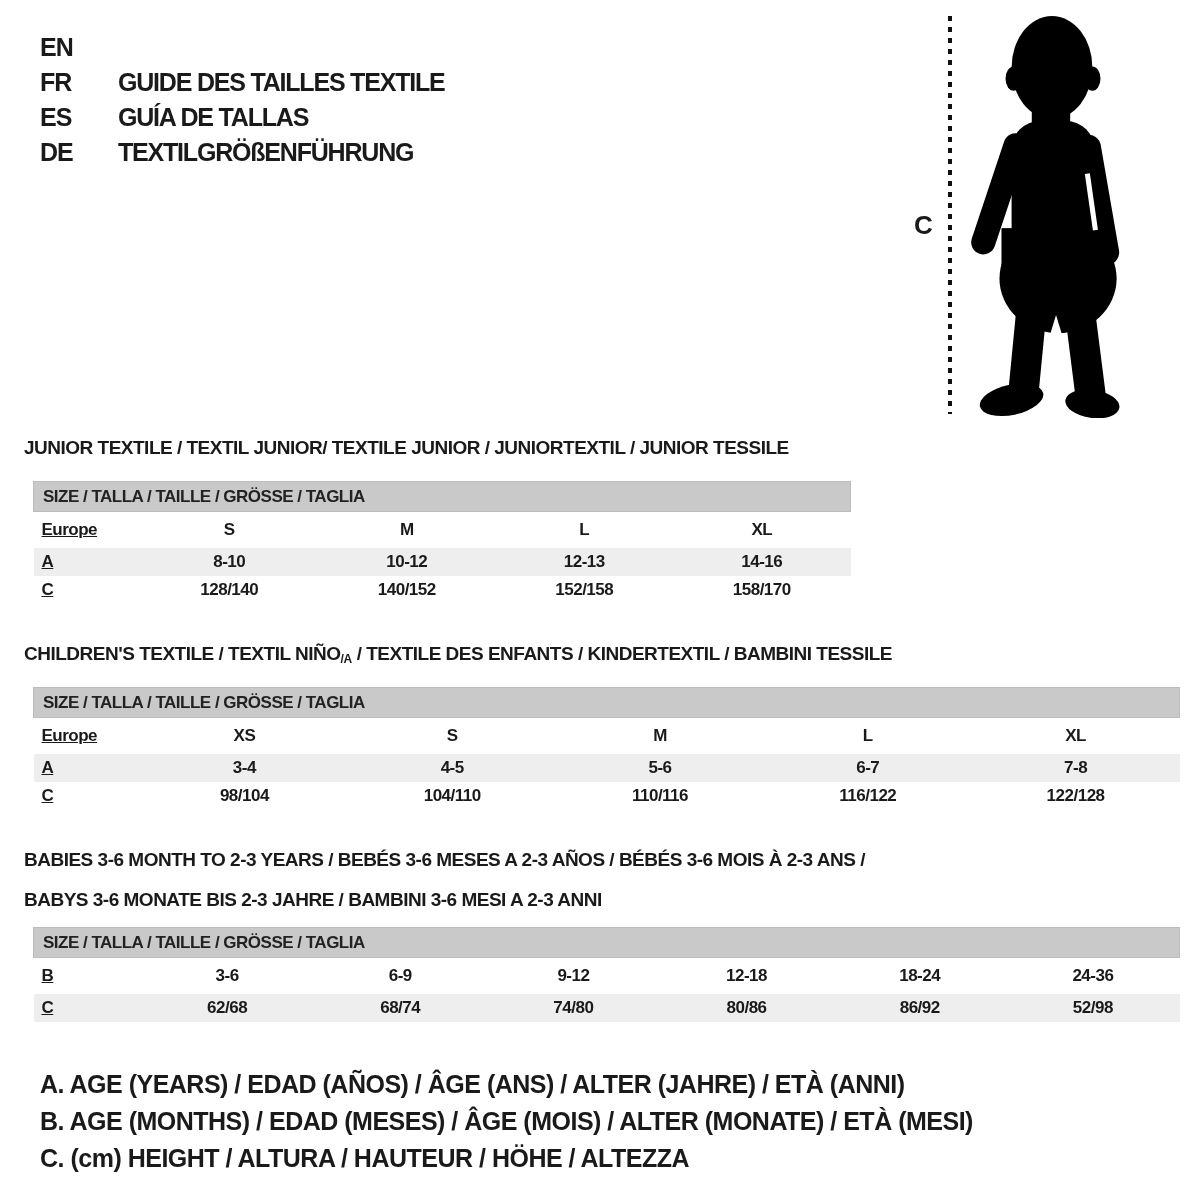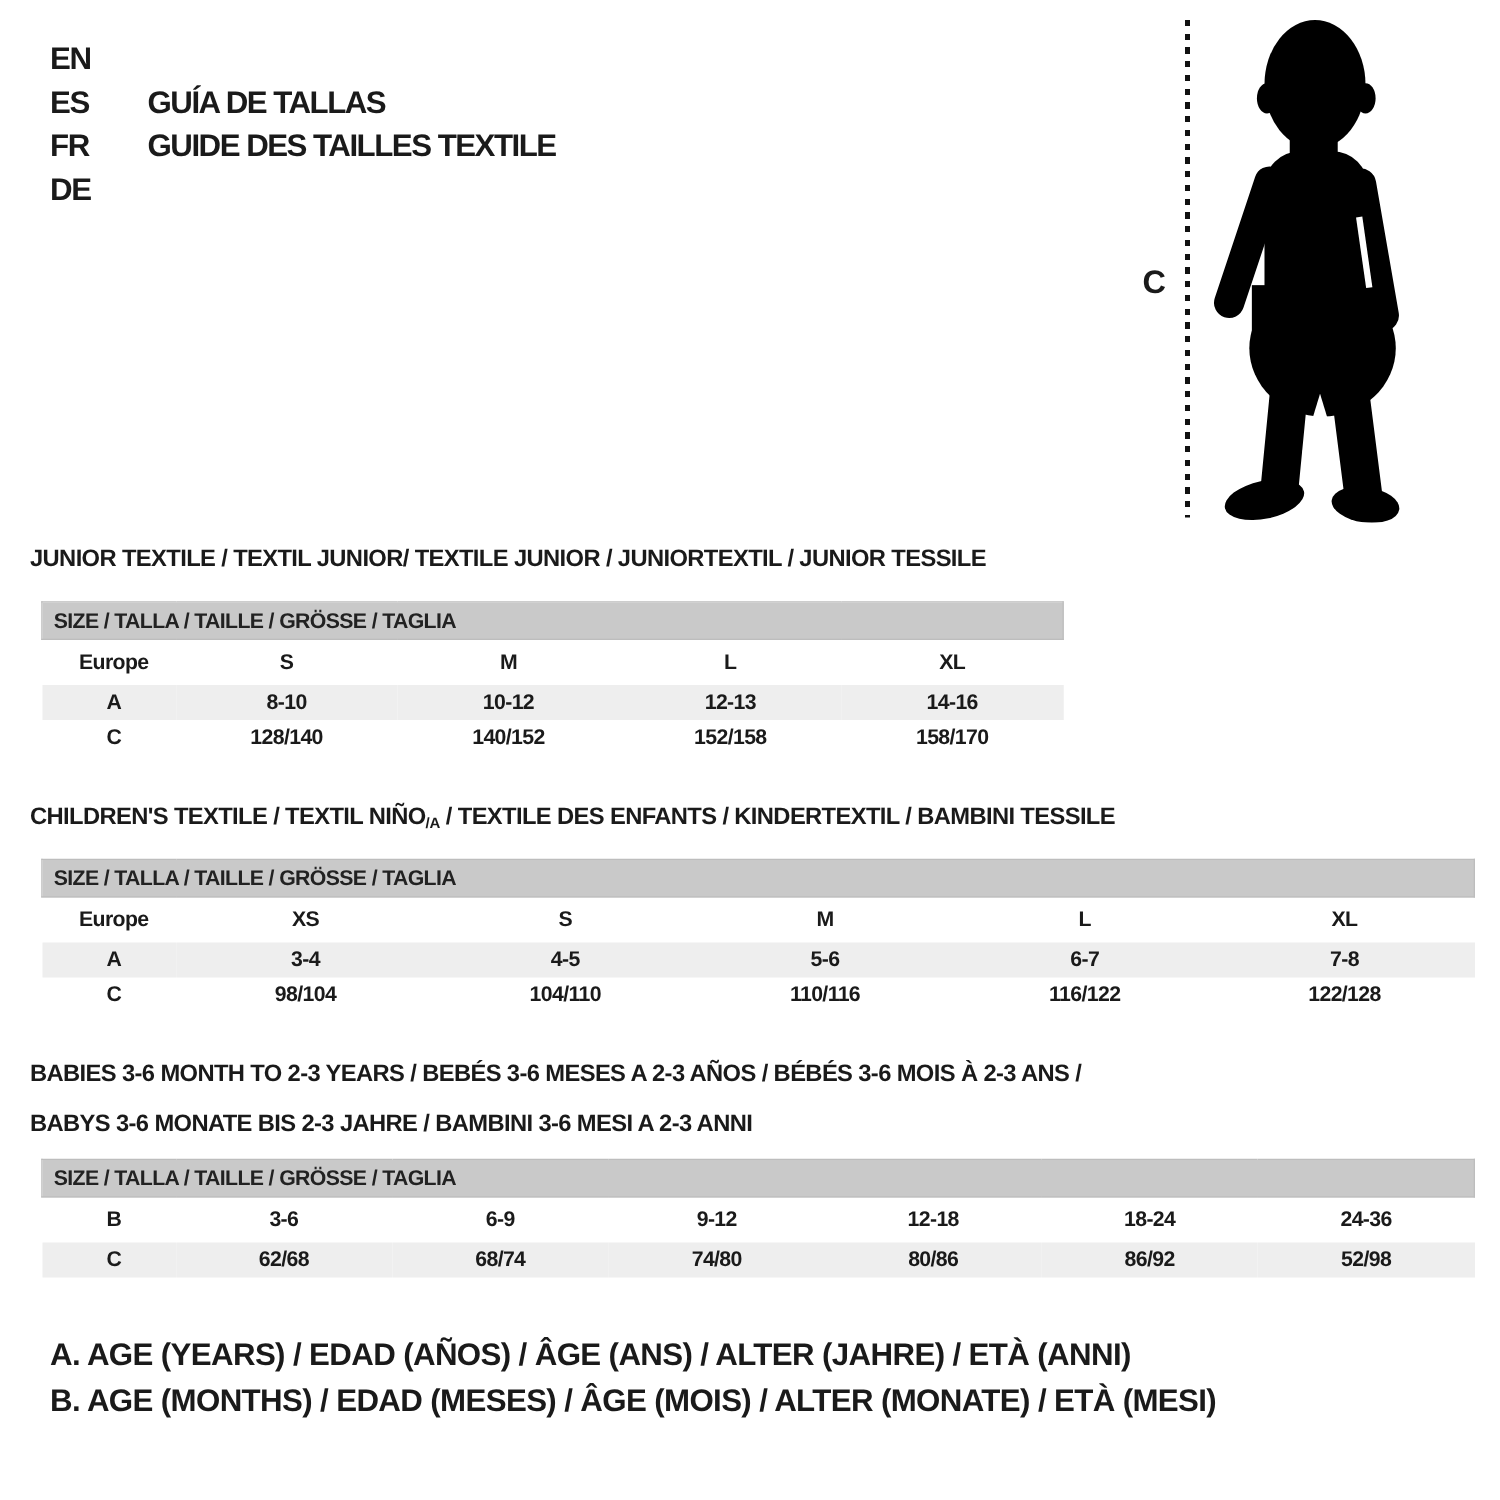--- a/index.html
+++ b/index.html
@@ -25,21 +25,21 @@
     position:absolute;left:24px;font-size:19px;font-weight:700;
     letter-spacing:-0.5px;white-space:nowrap;line-height:40px;
   }
   .sub-sized{font-size:12px;vertical-align:-3px;letter-spacing:-0.3px;}
   
   table.size-table{
     position:absolute;border-collapse:collapse;table-layout:fixed;
     font-size:17px;font-weight:700;letter-spacing:-0.5px;
   }
   table.size-table td{padding:0;text-align:center;vertical-align:middle;}
-  table.size-table td.lbl{text-align:center;padding-left:8px;}
+  table.size-table td.lbl{text-align:left;padding-left:8px;text-decoration:underline;}
   tr.bar-row td{
     background:#c9c9c9;border:1px solid #bdbdbd;text-align:left;
     padding-left:9px;height:29px;color:#222;
   }
   tr.europe-row{height:36px;}
   tr.data-row{height:28px;}
   tr.shaded{background:#eeeeee;}
   col.label-col{width:107px;}
   
   .legend{position:absolute;left:40px;top:1066px;}
@@ -48,29 +48,30 @@
 </head>
 <body>
 
 <div class="page">
 
   <div class="lang-block">
     <div class="lang-row">
       <span class="lang-code">EN</span>
     </div>
     <div class="lang-row">
+      <span class="lang-code">FR</span>
+      <span class="lang-title">GUIDE DES TAILLES TEXTILE</span>
+    </div>
+    <div class="lang-row">
       <span class="lang-code">ES</span>
       <span class="lang-title">GUÍA DE TALLAS</span>
     </div>
     <div class="lang-row">
-      <span class="lang-code">FR</span>
-      <span class="lang-title">GUIDE DES TAILLES TEXTILE</span>
-    </div>
-    <div class="lang-row">
       <span class="lang-code">DE</span>
+      <span class="lang-title">TEXTILGRÖßENFÜHRUNG</span>
     </div>
   </div>
 
   <div class="figure-label">C</div>
   <div class="dashed-line"></div>
   <svg class="silhouette" viewBox="0 0 170 400" xmlns="http://www.w3.org/2000/svg">
     <g fill="#000">
 
       <ellipse cx="46" cy="64" rx="8" ry="12"></ellipse>
       <ellipse cx="124" cy="64" rx="8" ry="12"></ellipse>
@@ -216,15 +217,16 @@
       <td>80/86</td>
       <td>86/92</td>
       <td>52/98</td>
     </tr>
   </tbody>
     </table>
 
   <div class="legend">
     <div class="legend-line">A. AGE (YEARS) / EDAD (AÑOS) / ÂGE (ANS) / ALTER (JAHRE) / ETÀ (ANNI)</div>
     <div class="legend-line">B. AGE (MONTHS) / EDAD (MESES) / ÂGE (MOIS) / ALTER (MONATE) / ETÀ (MESI)</div>
+    <div class="legend-line">C. (cm) HEIGHT / ALTURA / HAUTEUR / HÖHE / ALTEZZA</div>
   </div>
 
 </div>
 
 </body></html>

